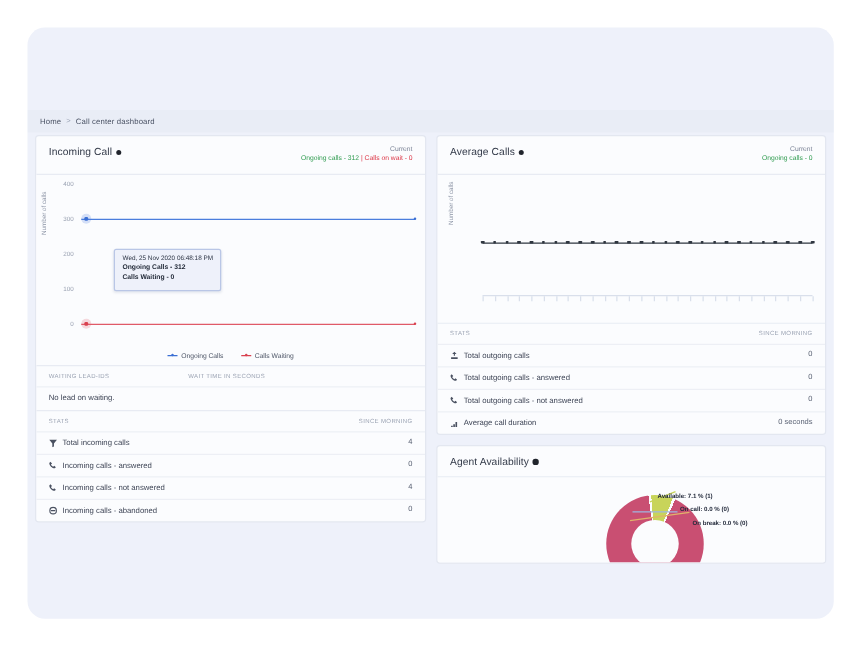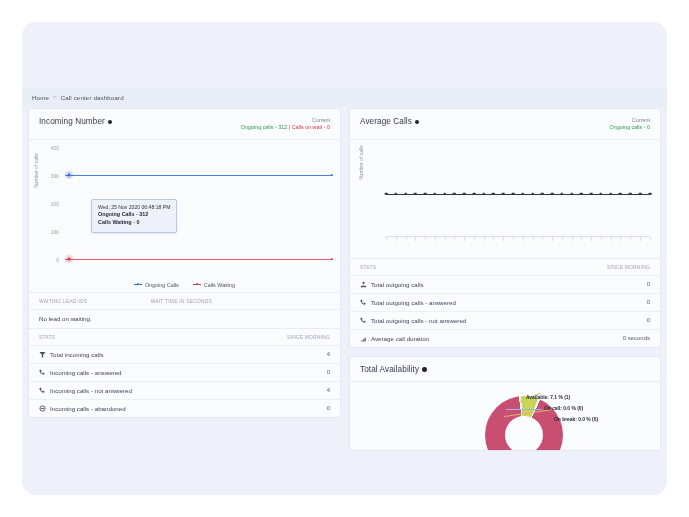--- a/index.html
+++ b/index.html
@@ -185,21 +185,21 @@
       <span>Call center dashboard</span>
     </div>
 
     <div class="dash">
 
       <div class="col col-left">
         <div class="card">
 
           <div class="card-head">
             <div class="card-title">
-              <span>Incoming Number</span>
+              <span>Incoming Call</span>
               <span class="info-dot"></span>
             </div>
             <div class="head-right">
               <div class="lbl">Current</div>
               <div class="val">
                 <span class="green">Ongoing calls - 312</span>
                 <span class="red">| Calls on wait - 0</span>
               </div>
             </div>
           </div>
@@ -431,21 +431,21 @@
               </span>
               <span>Average call duration</span>
             </span>
             <span class="val">0 seconds</span>
           </div>
         </div>
 
         <div class="card">
           <div class="card-head">
             <div class="card-title">
-              <span>Total Availability</span>
+              <span>Agent Availability</span>
               <span class="info-dot"></span>
             </div>
           </div>
           <div class="donut-wrap">
             <div class="donut"></div>
             <div class="donut-labels">
               <span class="leader a"></span>
               <span class="leader b"></span>
               <span class="leader c"></span>
               <span class="dl l1">Available: 7.1 % (1)</span>

